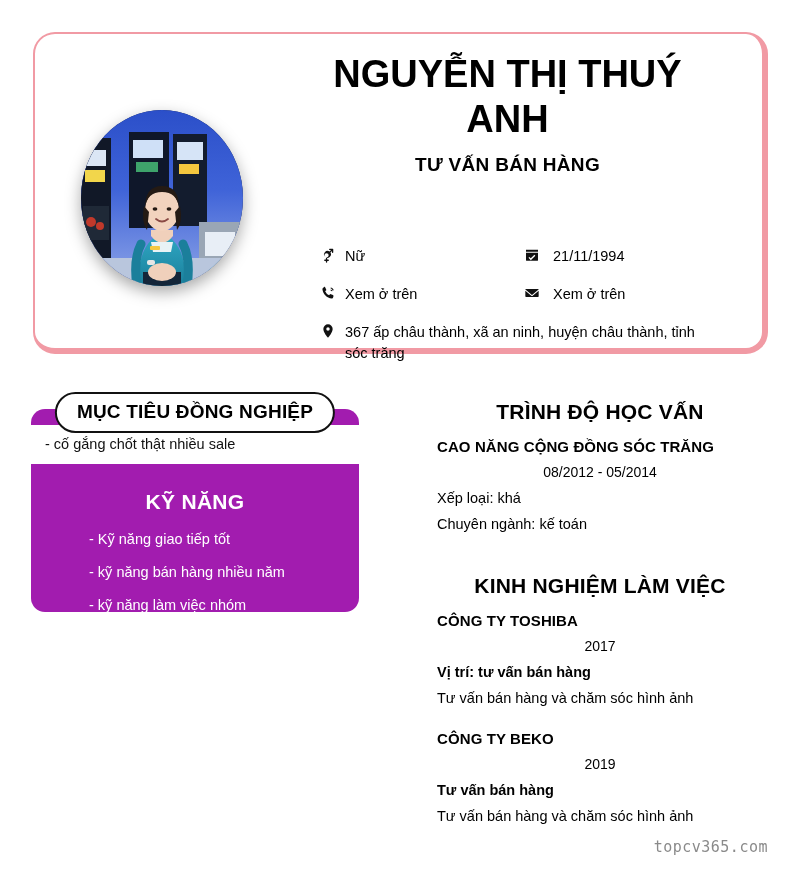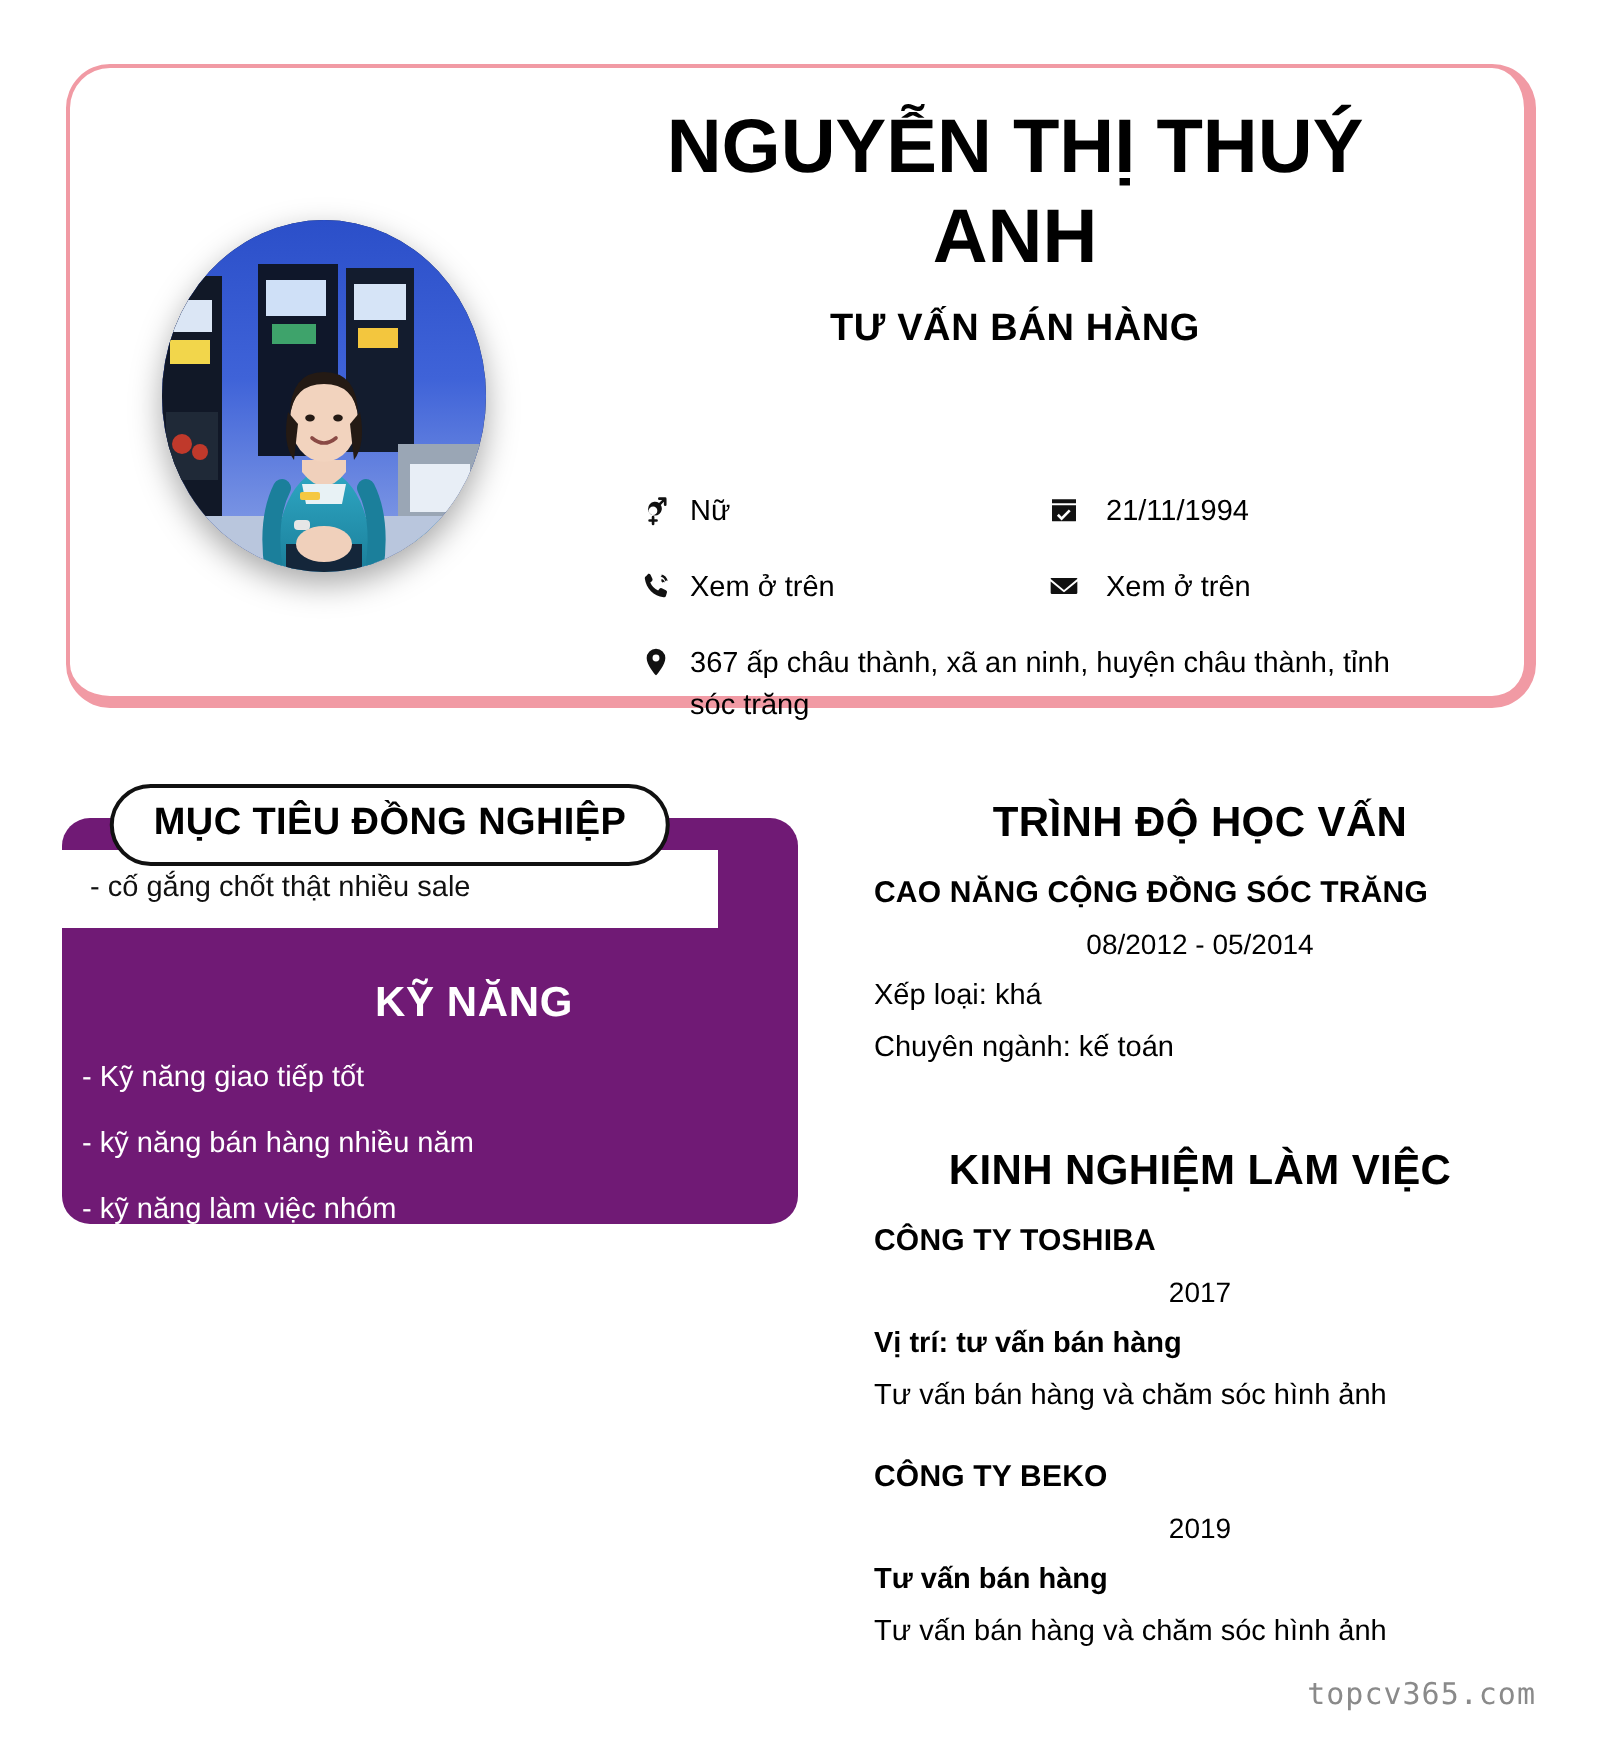--- a/index.html
+++ b/index.html
@@ -119,23 +119,23 @@
     padding: 7px 20px 8px 20px;
     font-size: 19px;
     font-weight: bold;
     white-space: nowrap;
     letter-spacing: 0.2px;
   }
   .pink-card {
     position: absolute;
     left: 0;
     top: 17px;
-    width: 368px;
+    width: 328px;
     height: 203px;
-    background: #701a75;
+    background: #a21caf;
     border-radius: 14px;
     box-sizing: border-box;
   }
   .objective-strip {
     position: absolute;
     left: 0;
     top: 16px;
     width: 328px;
     background: #ffffff;
     padding: 11px 0 12px 14px;
@@ -146,34 +146,34 @@
   .skills-heading {
     position: absolute;
     left: 0;
     top: 81px;
     width: 328px;
     text-align: center;
     color: #ffffff;
     font-size: 21px;
     font-weight: bold;
     letter-spacing: 0.3px;
-    padding-left: 42px;
   }
   .skills-list {
     position: absolute;
     left: 0;
     top: 122px;
     width: 328px;
     padding-left: 10px;
     box-sizing: border-box;
   }
   .skill-item {
     color: #ffffff;
     font-size: 14.5px;
     margin-bottom: 17px;
+    margin-left: 48px;
   }
 
   
   .right-col {
     position: absolute;
     left: 437px;
     top: 400px;
     width: 326px;
   }
   .section-heading {

